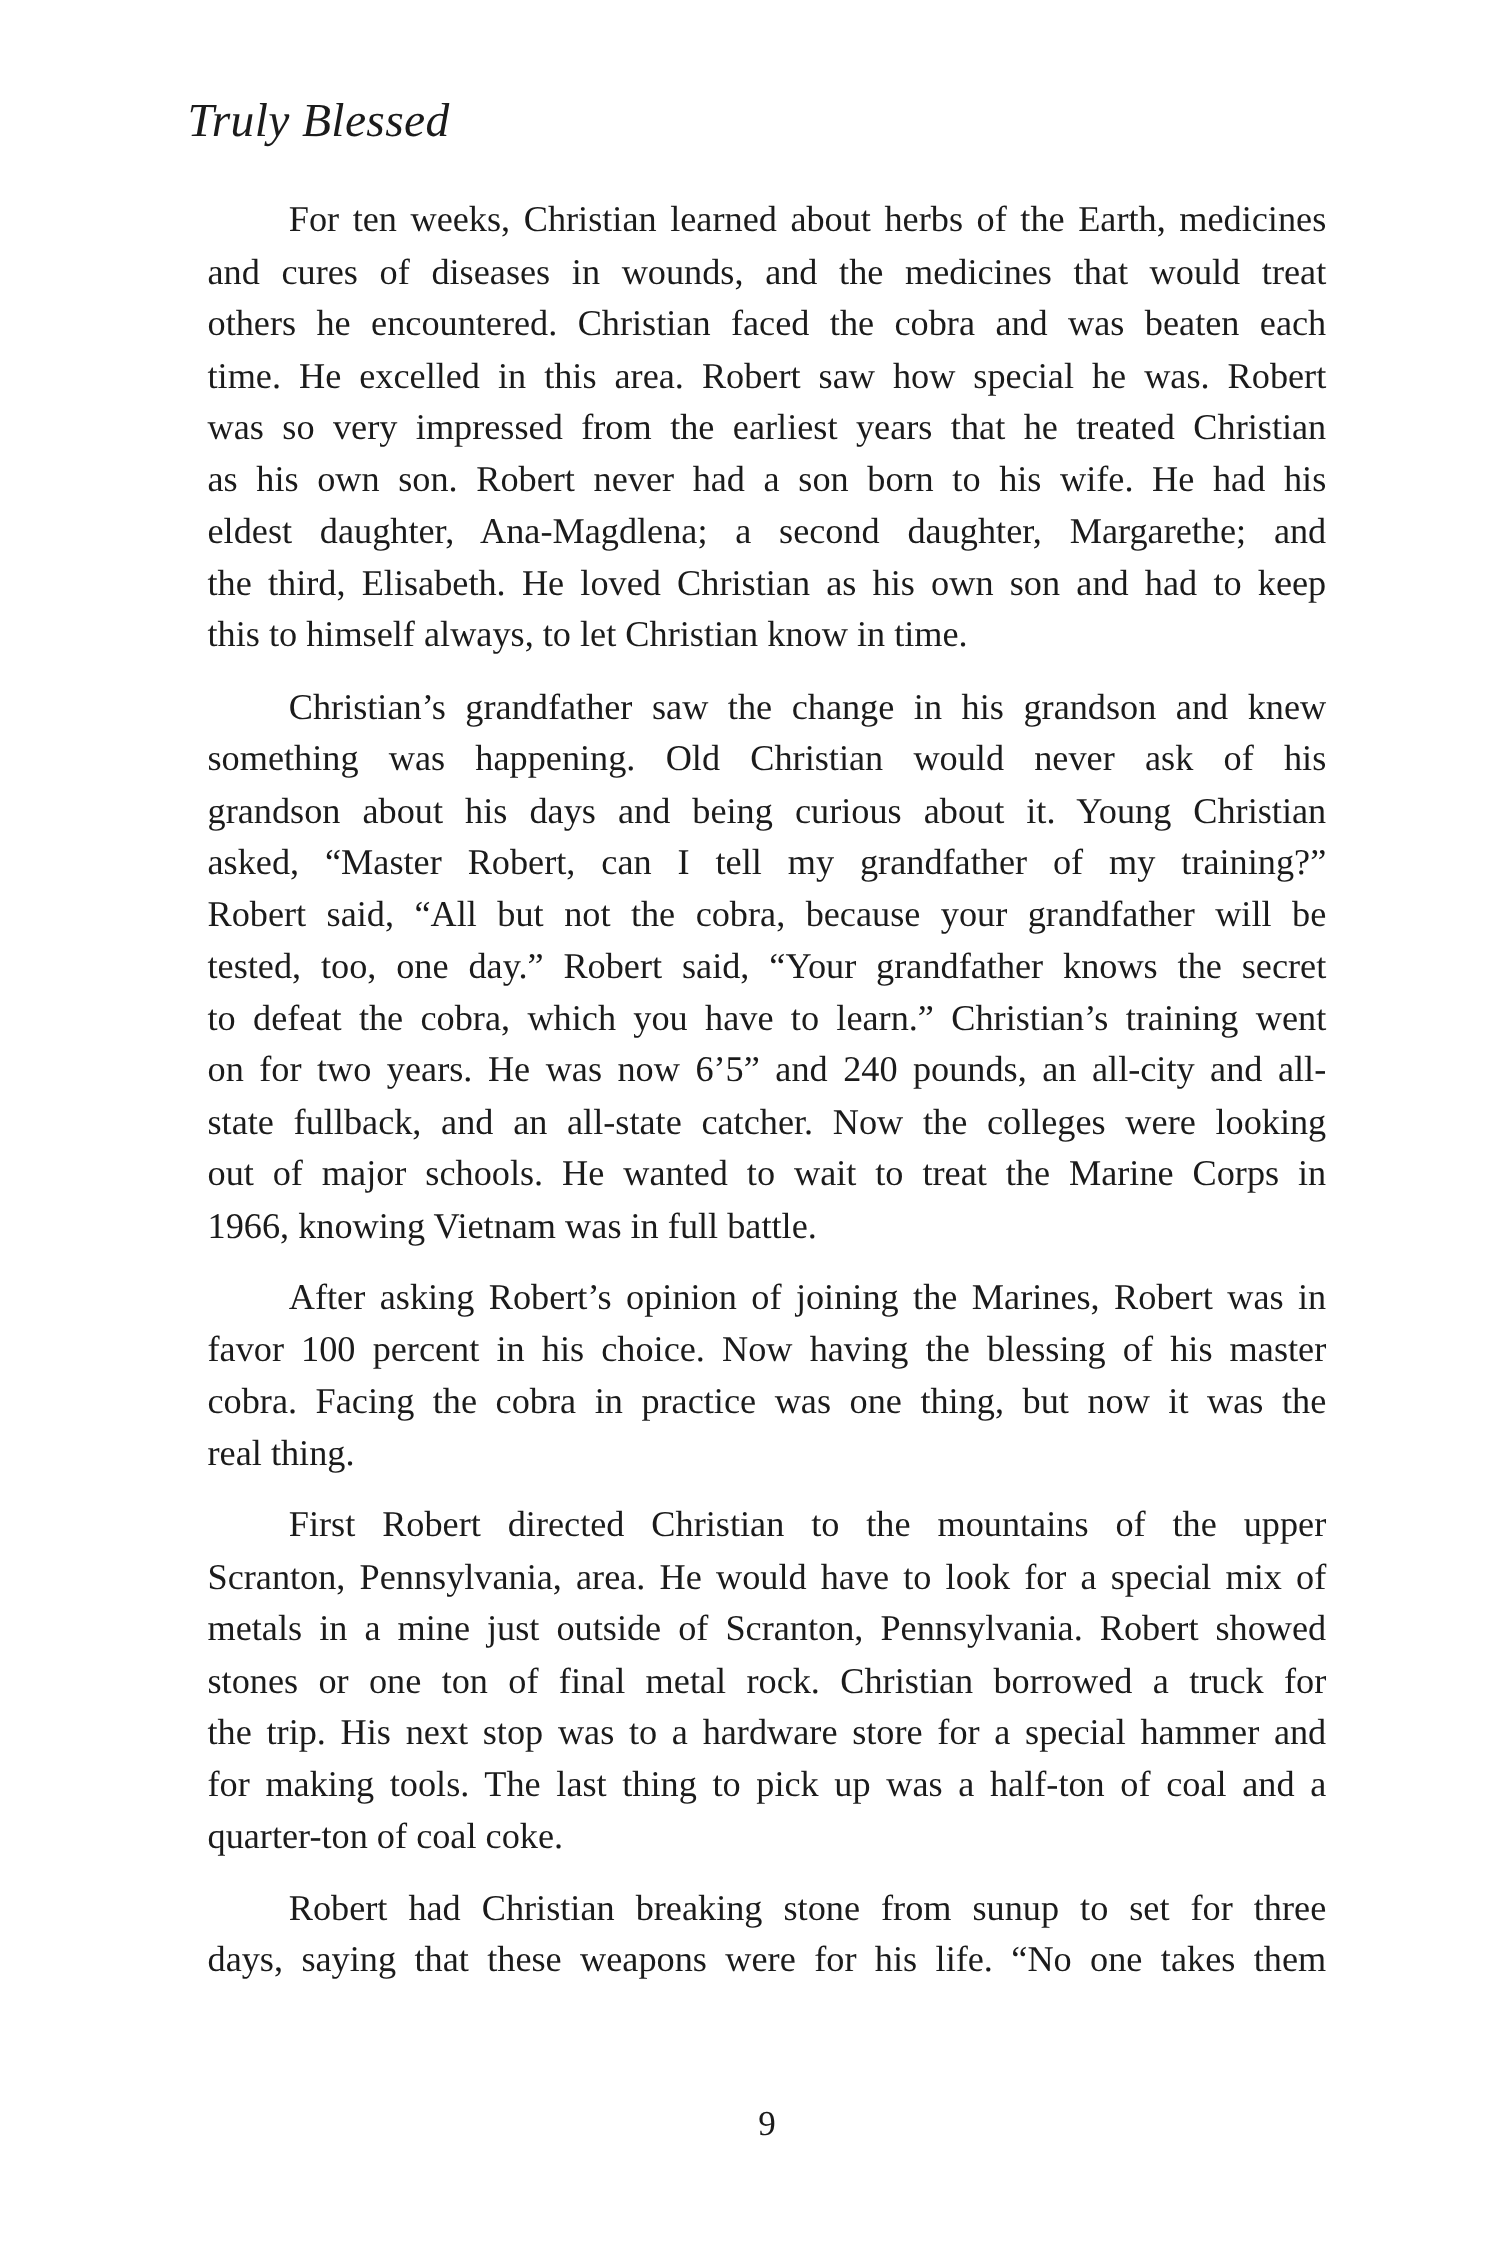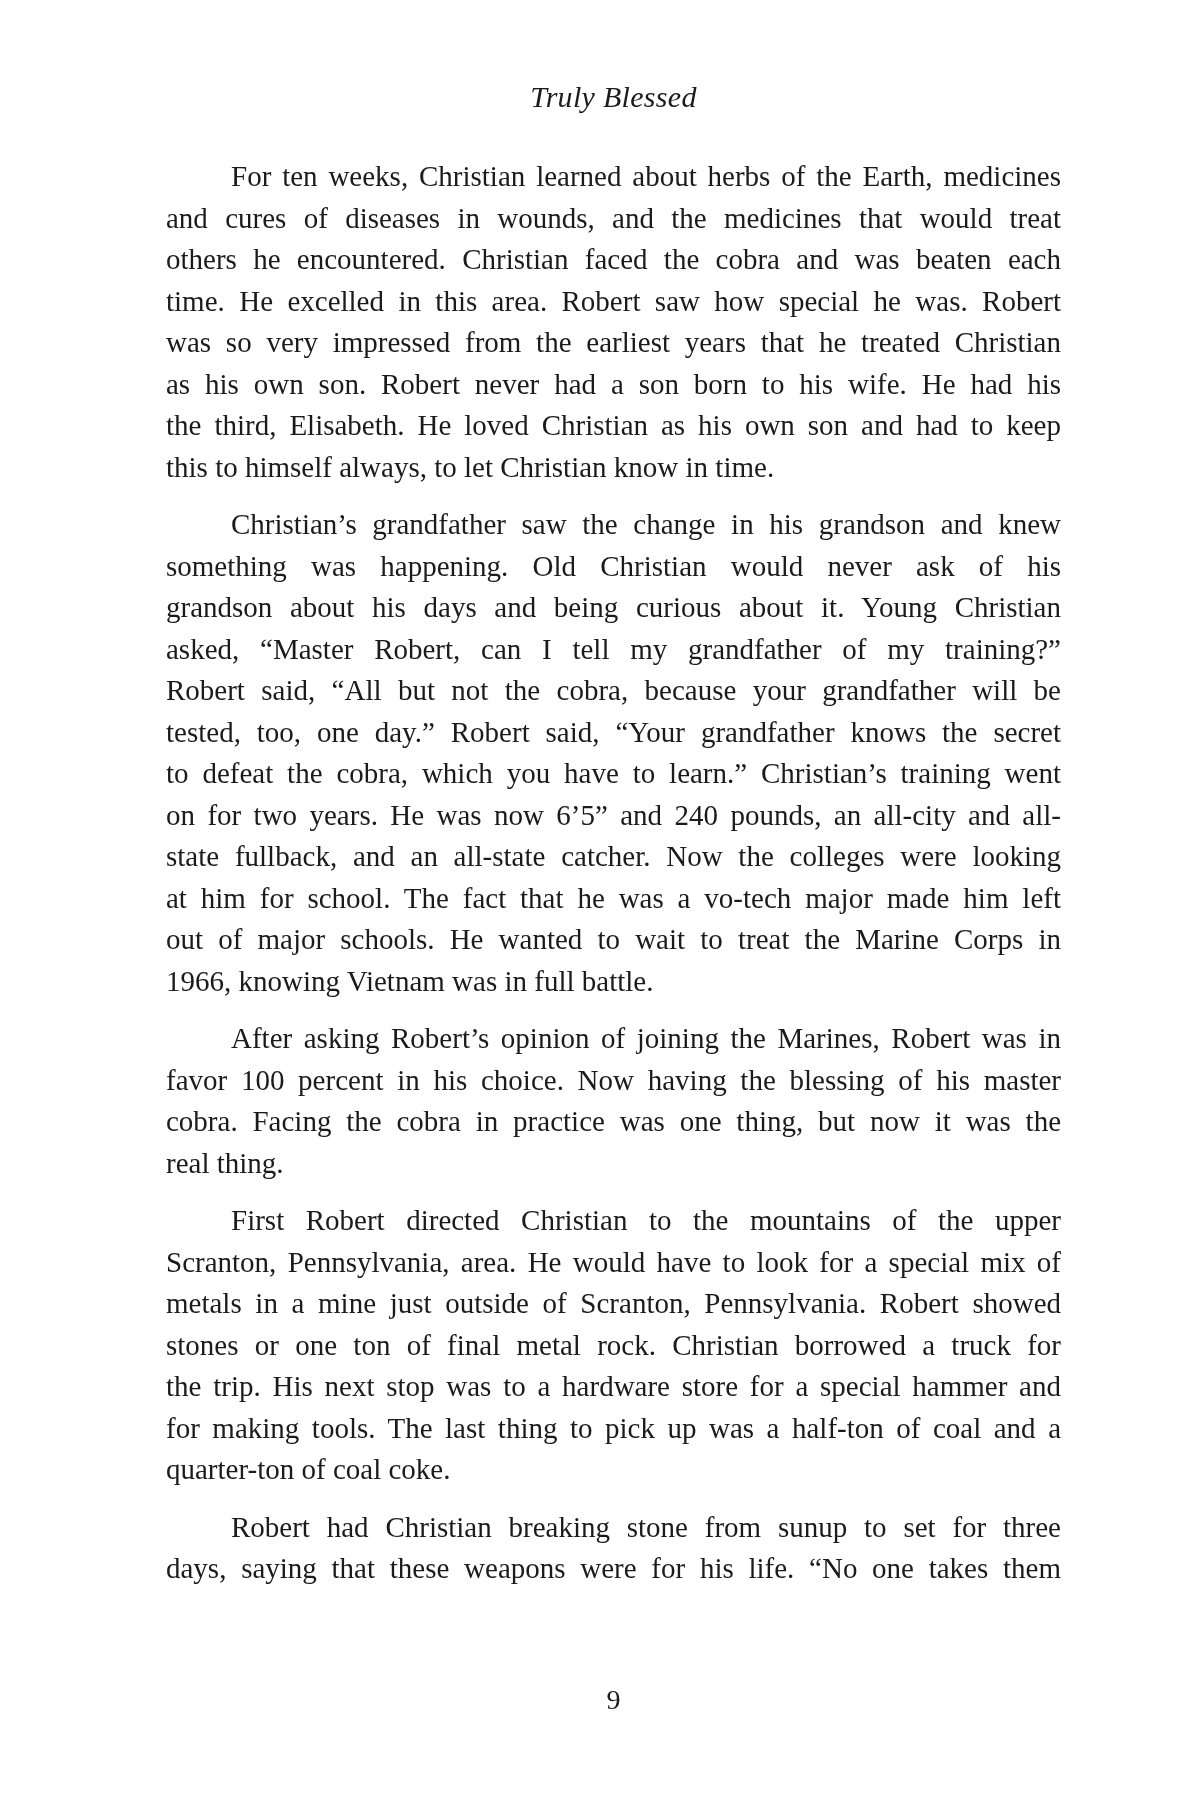--- a/index.html
+++ b/index.html
@@ -14,23 +14,23 @@
     background: #ffffff;
     overflow: hidden;
     font-family: "Liberation Serif", "DejaVu Serif", serif;
     color: #1b1b1b;
   }
   .running-head {
     position: absolute;
     top: 80px;
     left: 150px;
     width: 927px;
-    text-align: center;
+    text-align: left;
     font-style: italic;
-    font-size: 30px;
+    font-size: 38px;
     line-height: 34px;
     letter-spacing: 0.3px;
   }
   .body-text {
     position: absolute;
     top: 140px;
     left: 150px;
     width: 927px;
     font-size: 29px;
     line-height: 41.5px;
@@ -67,34 +67,34 @@
   <div class="running-head">Truly Blessed</div>
 
   <div class="body-text">
       <div class="paragraph">
         <div class="line indent">For ten weeks, Christian learned about herbs of the Earth, medicines</div>
         <div class="line">and cures of diseases in wounds, and the medicines that would treat</div>
         <div class="line">others he encountered. Christian faced the cobra and was beaten each</div>
         <div class="line">time. He excelled in this area. Robert saw how special he was. Robert</div>
         <div class="line">was so very impressed from the earliest years that he treated Christian</div>
         <div class="line">as his own son. Robert never had a son born to his wife. He had his</div>
+        <div class="line">eldest daughter, Ana-Magdlena; a second daughter, Margarethe; and</div>
         <div class="line">the third, Elisabeth. He loved Christian as his own son and had to keep</div>
         <div class="line endline">this to himself always, to let Christian know in time.</div>
       </div>
       <div class="paragraph">
         <div class="line indent">Christian’s grandfather saw the change in his grandson and knew</div>
         <div class="line">something was happening. Old Christian would never ask of his</div>
         <div class="line">grandson about his days and being curious about it. Young Christian</div>
         <div class="line">asked, “Master Robert, can I tell my grandfather of my training?”</div>
         <div class="line">Robert said, “All but not the cobra, because your grandfather will be</div>
         <div class="line">tested, too, one day.” Robert said, “Your grandfather knows the secret</div>
         <div class="line">to defeat the cobra, which you have to learn.” Christian’s training went</div>
         <div class="line">on for two years. He was now 6’5” and 240 pounds, an all-city and all-</div>
         <div class="line">state fullback, and an all-state catcher. Now the colleges were looking</div>
-        <div class="line">at him for school. The fact that he was a vo-tech major made him left</div>
         <div class="line">out of major schools. He wanted to wait to treat the Marine Corps in</div>
         <div class="line endline">1966, knowing Vietnam was in full battle.</div>
       </div>
       <div class="paragraph">
         <div class="line indent">After asking Robert’s opinion of joining the Marines, Robert was in</div>
         <div class="line">favor 100 percent in his choice. Now having the blessing of his master</div>
         <div class="line">cobra. Facing the cobra in practice was one thing, but now it was the</div>
         <div class="line endline">real thing.</div>
       </div>
       <div class="paragraph">

